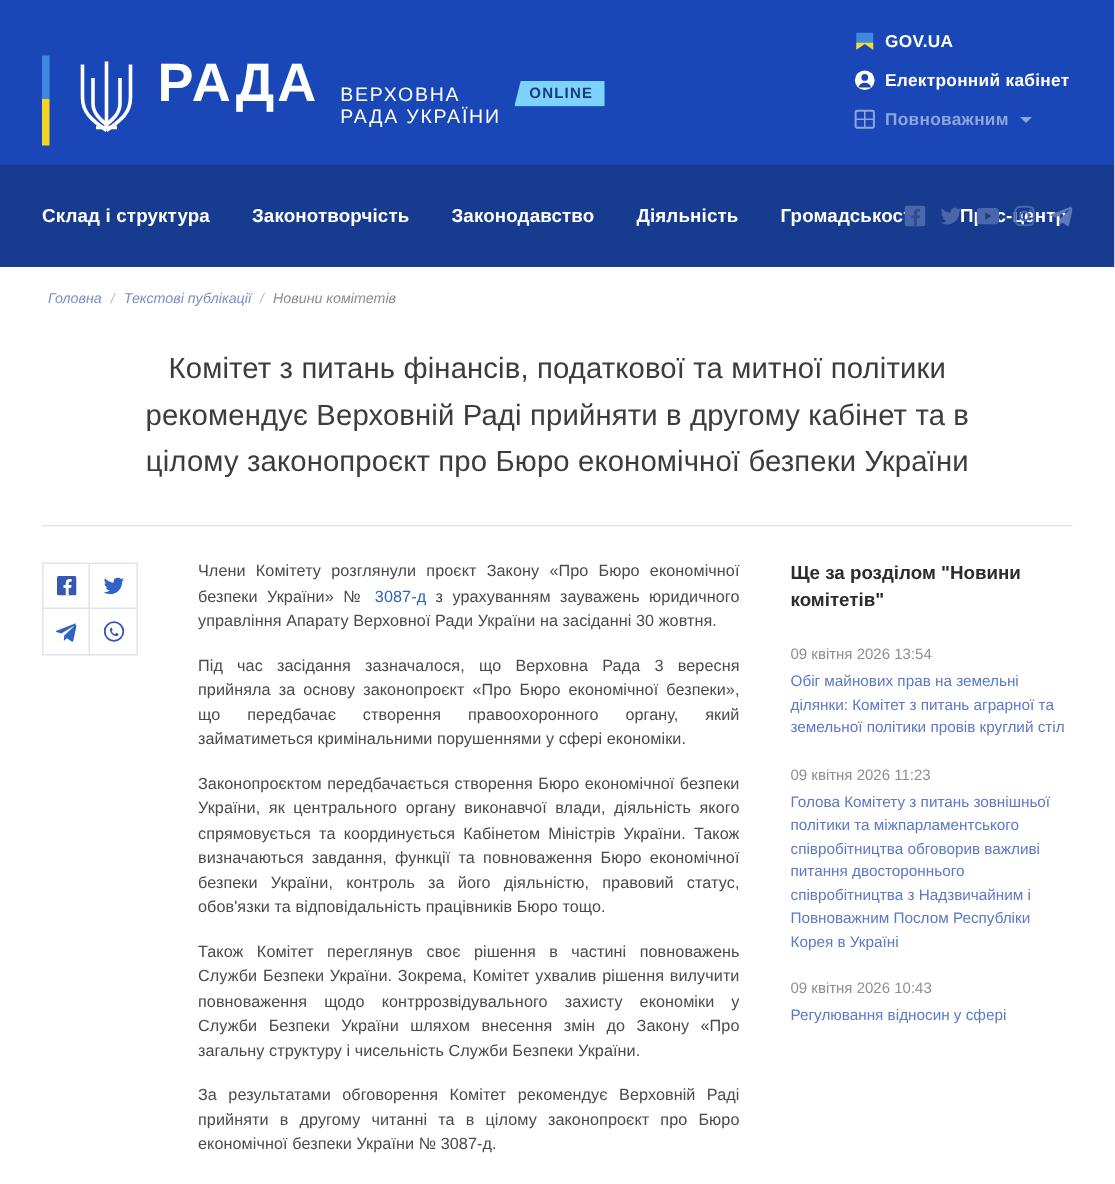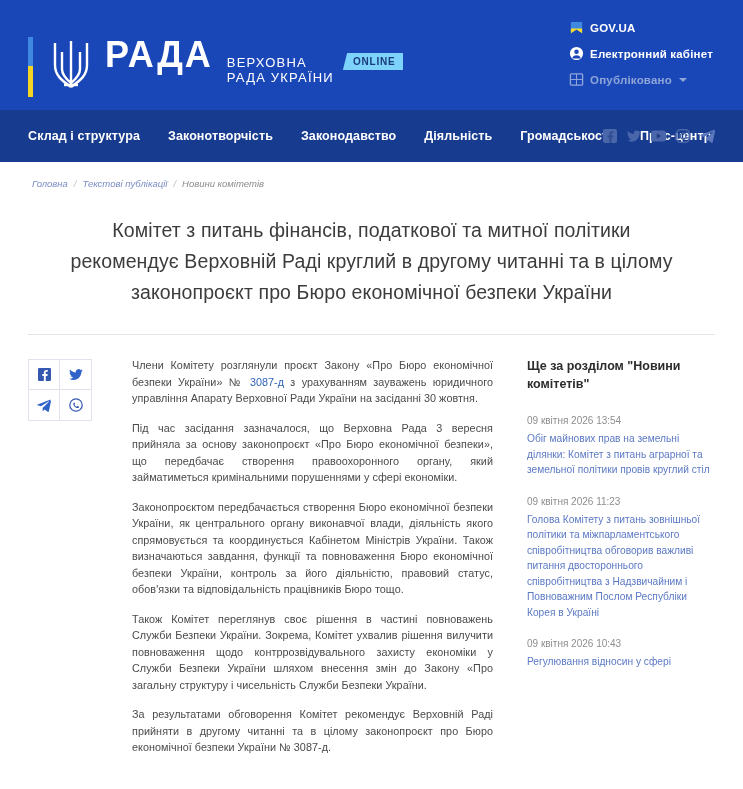--- a/index.html
+++ b/index.html
@@ -123,21 +123,21 @@
     margin-left: 7px;
     width: 0; height: 0;
     border-left: 4px solid transparent;
     border-right: 4px solid transparent;
     border-top: 4px solid #8fa6d8;
   }
 
   
   .nav {
     background: #173b8f;
-    height: 52px;
+    height: 68px;
     display: flex;
     align-items: center;
     padding: 0 30px 0 28px;
     position: relative;
   }
 
   .nav-items { display: flex; gap: 28px; }
 
   .nav-link {
     color: #ffffff;
@@ -321,21 +321,21 @@
         <path d="M3.4 13.2a4.8 4.8 0 0 1 9.2 0z" fill="#1a47b8"></path>
       </svg>
       <span>Електронний кабінет</span>
     </div>
 
     <div class="hr-item muted">
       <svg class="hr-ico" viewBox="0 0 16 16">
         <rect x="1.5" y="2" width="13" height="12" rx="1" fill="none" stroke="#8fa6d8" stroke-width="1.4"></rect>
         <path d="M8 2v12M1.5 8h13" stroke="#8fa6d8" stroke-width="1.1"></path>
       </svg>
-      <span>Опубліковано</span>
+      <span>Повноважним</span>
       <span class="caret"></span>
     </div>
   </div>
 </div>
 
 <div class="nav">
   <div class="nav-items">
     <span class="nav-link">Склад і структура</span>
     <span class="nav-link">Законотворчість</span>
     <span class="nav-link">Законодавство</span>
@@ -369,21 +369,21 @@
 
 <div class="breadcrumb">
   <span class="bc-link">Головна</span>
   <span class="bc-sep">/</span>
   <span class="bc-link">Текстові публікації</span>
   <span class="bc-sep">/</span>
   <span class="bc-cur">Новини комітетів</span>
 </div>
 
 <div class="title-wrap">
-  <h1 class="page-title">Комітет з питань фінансів, податкової та митної політики рекомендує Верховній Раді круглий в другому читанні та в цілому законопроєкт про Бюро економічної безпеки України</h1>
+  <h1 class="page-title">Комітет з питань фінансів, податкової та митної політики рекомендує Верховній Раді прийняти в другому кабінет та в цілому законопроєкт про Бюро економічної безпеки України</h1>
 </div>
 
 <div class="divider"></div>
 
 <div class="content">
 
   <div class="share">
     <div class="share-btn">
       <svg width="13" height="13" viewBox="0 0 16 16">
         <rect width="16" height="16" rx="1.5" fill="#3558b0"></rect>

